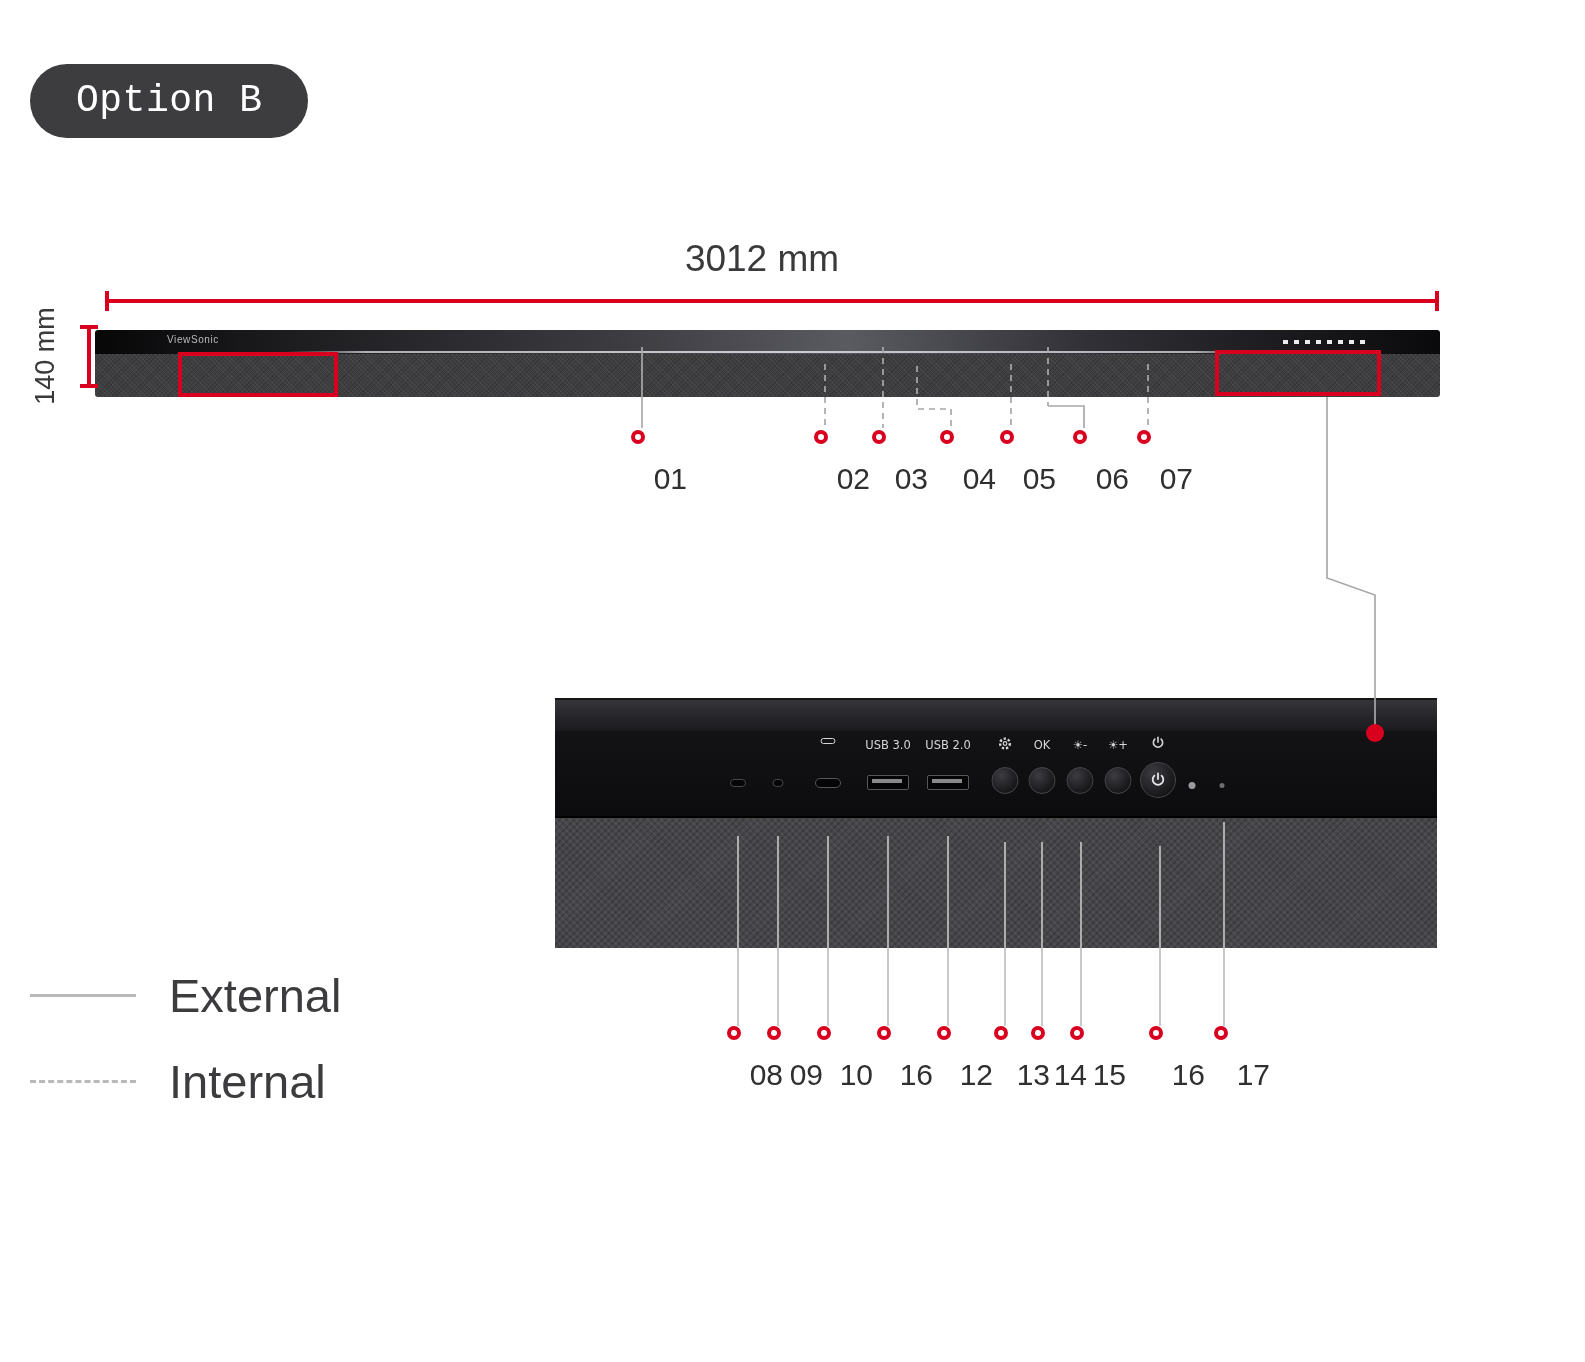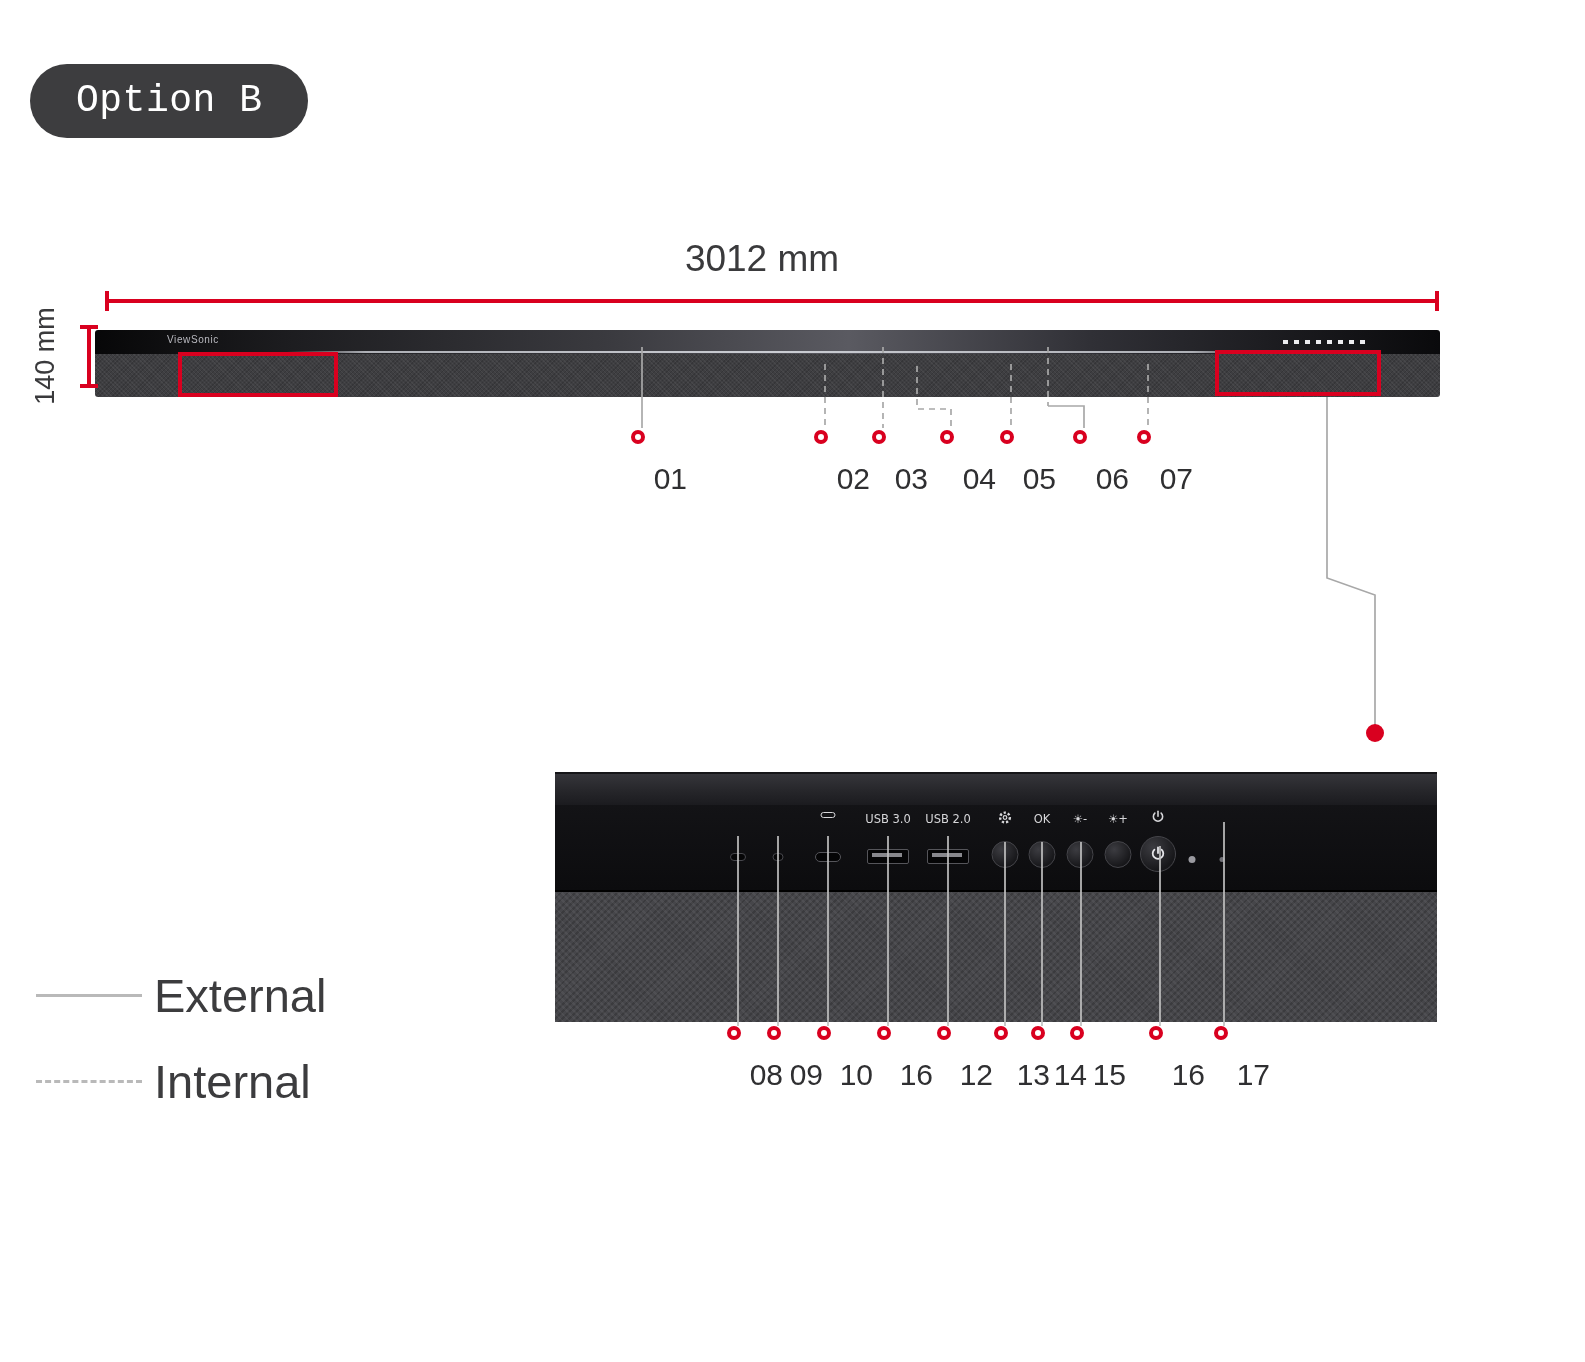--- a/index.html
+++ b/index.html
@@ -56,21 +56,21 @@
 
   
   .co { position:absolute; width:0; z-index:4; }
   .co .ring {
     position:absolute; left:-11.5px; top:0; width:14px; height:14px;
     border:4.5px solid #d9001f; border-radius:50%; background:#fff; display:block;
   }
   .co .num { position:absolute; top:32px; left:-45px; width:90px; text-align:right; font-size:30px; color:#2f2f31; }
 
   
-  .detail { position:absolute; left:555px; top:772px; width:882px; height:250px; z-index:1;border-radius:25px; }
+  .detail { position:absolute; left:555px; top:698px; width:882px; height:250px; z-index:1;border-radius:25px; }
   .d-top {
     position:absolute; left:0; top:0; width:100%; height:33px;
     background:linear-gradient(180deg,#35353a 0%,#26262a 55%,#1b1b1f 100%);
     border-top:2px solid #151518;
   }
   .d-strip {
     position:absolute; left:0; top:33px; width:100%; height:85px;
     background:linear-gradient(180deg,#131316 0%,#0c0c0e 100%);
   }
   .d-fabric {
@@ -95,21 +95,21 @@
   .btn {
     position:absolute; transform:translateX(-50%); top:36px; width:27px; height:27px; border-radius:50%;
     background:radial-gradient(circle at 35% 30%, #3c3c41, #17171a 72%);
     border:1px solid #45454a; display:flex; align-items:center; justify-content:center;
   }
   .btn-power { top:31px; width:36px; height:36px; }
   .led    { position:absolute; transform:translateX(-50%); top:51px; width:7px; height:7px; border-radius:50%; background:#9a9aa0; }
   .sensor { position:absolute; transform:translateX(-50%); top:52px; width:5px; height:5px; border-radius:50%; background:#6e6e74; }
 
   
-  .legend-row { position:absolute; left:36px; display:flex; align-items:center; gap:12px; height:62px; }
+  .legend-row { position:absolute; left:30px; display:flex; align-items:center; gap:33px; height:62px; }
   .lline { width:106px; height:0; border-top:3px solid #b9b9b9; display:block; }
   .lline.dashed { border-top-style:dashed; }
   .ltext { font-size:47px; color:#3c3c3e; }
 </style>
 </head>
 <body>
 
 <div class="canvas">
 
   <div class="badge">Option B</div>

